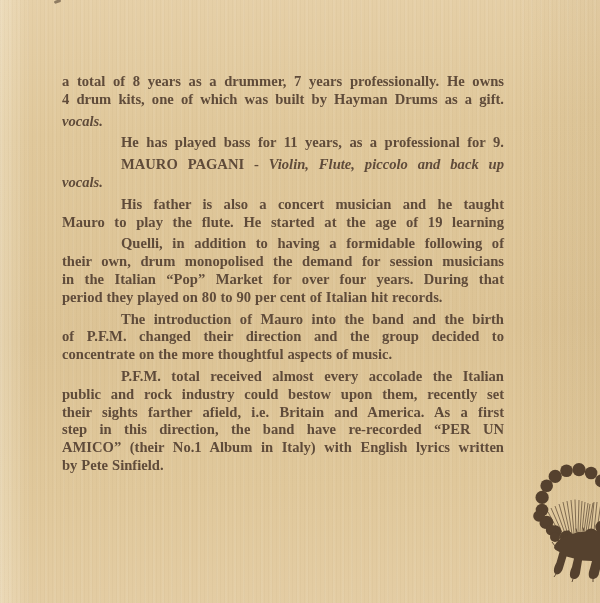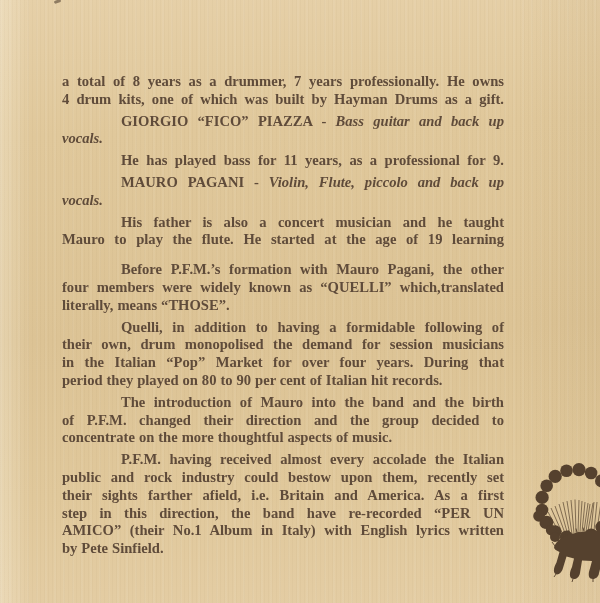--- a/index.html
+++ b/index.html
@@ -60,52 +60,46 @@
 <div class="page" style="--paper: #e0c89b; --paper-top: #e6d0a8; --paper-shade: #dcc395; --paper-bottom: #e4cda4; --ink: #5f4b3a; --illus: #55412e;">
 
   <div class="speck"></div>
 
   <div class="text-block" id="text-block">
       <div class="paragraph">
         <div class="line"><span class="run">a total of 8 years as a drummer, 7 years professionally. He owns</span></div>
         <div class="line"><span class="run">4 drum kits, one of which was built by Hayman Drums as a gift.</span></div>
       </div>
       <div class="paragraph">
-        <div class="line indent"><span class="run">GIORGIO “FICO” PIAZZA - </span><span class="run italic">Bass guitar and back up</span></div>
         <div class="line last"><span class="run italic">vocals.</span></div>
       </div>
       <div class="paragraph">
         <div class="line indent"><span class="run">He has played bass for 11 years, as a professional for 9.</span></div>
       </div>
       <div class="paragraph">
         <div class="line indent"><span class="run">MAURO PAGANI - </span><span class="run italic">Violin, Flute, piccolo and back up</span></div>
         <div class="line last"><span class="run italic">vocals.</span></div>
       </div>
       <div class="paragraph">
         <div class="line indent"><span class="run">His father is also a concert musician and he taught</span></div>
         <div class="line"><span class="run">Mauro to play the flute. He started at the age of 19 learning</span></div>
       </div>
-      <div class="paragraph spaced">
-        <div class="line indent"><span class="run">Before P.F.M.’s formation with Mauro Pagani, the other</span></div>
-        <div class="line"><span class="run">four members were widely known as “QUELLI” which,translated</span></div>
-        <div class="line last"><span class="run">literally, means “THOSE”.</span></div>
-      </div>
       <div class="paragraph">
         <div class="line indent"><span class="run">Quelli, in addition to having a formidable following of</span></div>
         <div class="line"><span class="run">their own, drum monopolised the demand for session musicians</span></div>
         <div class="line"><span class="run">in the Italian “Pop” Market for over four years. During that</span></div>
         <div class="line last"><span class="run">period they played on 80 to 90 per cent of Italian hit records.</span></div>
       </div>
       <div class="paragraph">
         <div class="line indent"><span class="run">The introduction of Mauro into the band and the birth</span></div>
         <div class="line"><span class="run">of P.F.M. changed their direction and the group decided to</span></div>
         <div class="line last"><span class="run">concentrate on the more thoughtful aspects of music.</span></div>
       </div>
       <div class="paragraph">
-        <div class="line indent"><span class="run">P.F.M. having received almost every accolade the Italian</span></div>
+        <div class="line indent"><span class="run">P.F.M. total received almost every accolade the Italian</span></div>
         <div class="line"><span class="run">public and rock industry could bestow upon them, recently set</span></div>
         <div class="line"><span class="run">their sights farther afield, i.e. Britain and America. As a first</span></div>
         <div class="line"><span class="run">step in this direction, the band have re-recorded “PER UN</span></div>
         <div class="line"><span class="run">AMICO” (their No.1 Album in Italy) with English lyrics written</span></div>
         <div class="line last"><span class="run">by Pete Sinfield.</span></div>
       </div>
     </div>
 
   <svg class="creature" viewBox="0 0 120 135" width="120" height="135">
     <g>

